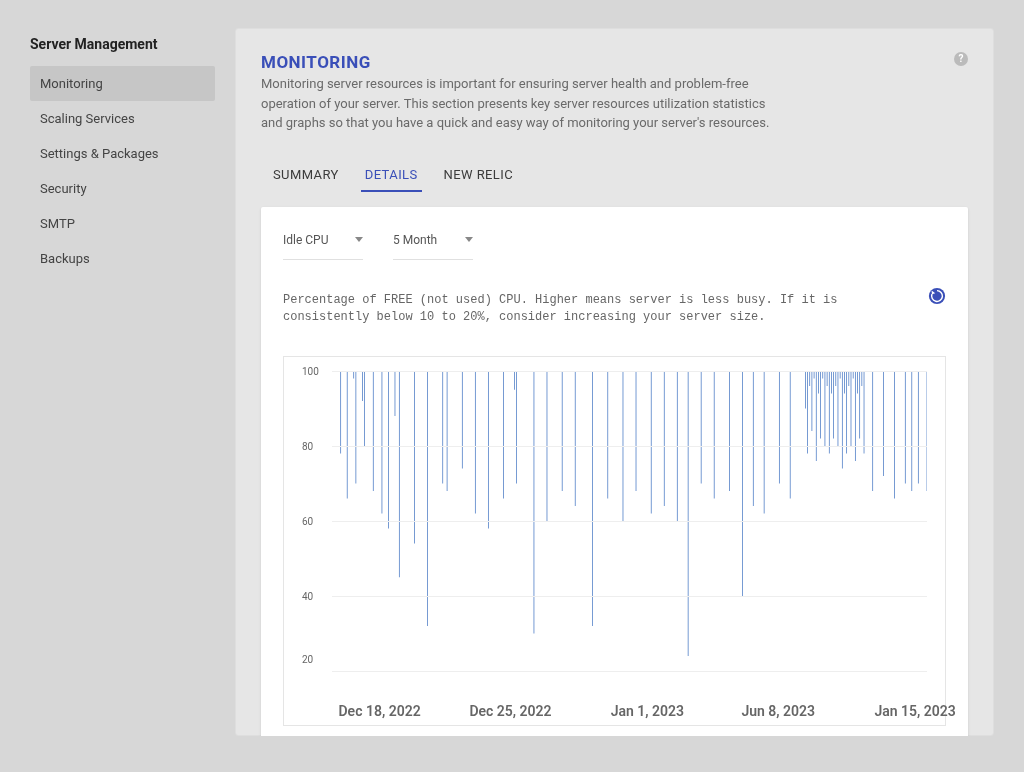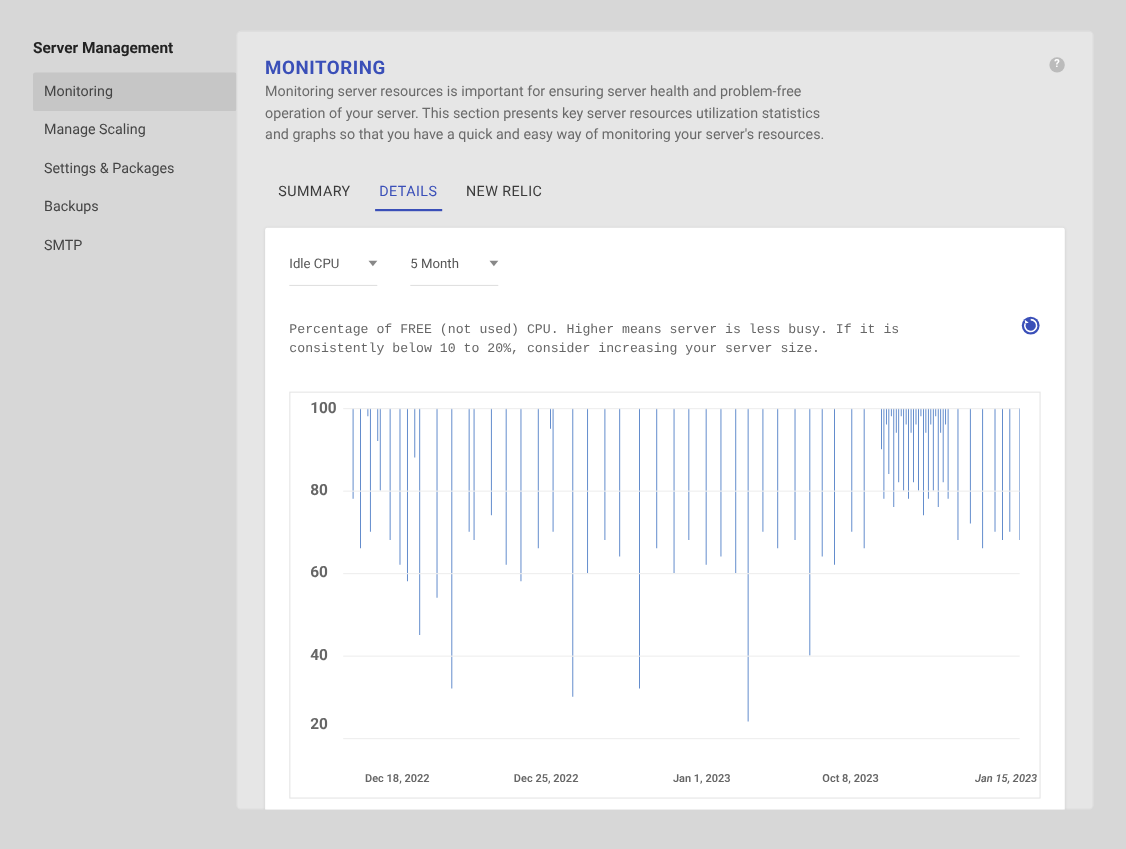--- a/index.html
+++ b/index.html
@@ -7,20 +7,21 @@
     font-family: -apple-system, BlinkMacSystemFont, "Segoe UI", Roboto, Arial, sans-serif;
     background: #d7d7d7;
     width: 1024px;
     height: 772px;
     overflow: hidden;
     color: #333;
   }
   .layout {
     display: flex;
     padding: 28px 30px 0 30px;
+    gap: 20px;
     height: 100%;
   }
   .sidebar {
     width: 185px;
     flex-shrink: 0;
   }
   .sidebar-title {
     font-size: 14px;
     font-weight: 700;
     color: #222;
@@ -167,55 +168,56 @@
     height: 300px;
   }
   .gridline {
     position: absolute;
     left: 0; right: 0;
     border-top: 1px solid #eee;
   }
   .y-label {
     position: absolute;
     left: -30px;
-    font-size: 14px;
+    font-size: 10px;
     color: #666;
     transform: translateY(-50%);
-    font-weight: 700;
+    font-weight: 400;
   }
   .x-labels {
     position: absolute;
     left: 48px;
     right: 18px;
     bottom: 8px;
     height: 14px;
   }
   .x-label {
     position: absolute;
-    font-size: 10px;
+    font-size: 14px;
     color: #666;
     transform: translateX(-50%);
     font-weight: 600;
     white-space: nowrap;
   }
   svg.bars { position: absolute; inset: 0; width: 100%; height: 100%; }
   svg.bars line { stroke: #3f72c1; stroke-width: 1.2; }
 </style>
 </head>
 <body>
 
 <div class="layout">
   <aside class="sidebar">
     <div class="sidebar-title">Server Management</div>
     <div id="sidebar-items">
         <div class="sidebar-item active">Monitoring</div>
-        <div class="sidebar-item">Manage Scaling</div>
+        <div class="sidebar-item">Scaling Services</div>
         <div class="sidebar-item">Settings &amp; Packages</div>
+        <div class="sidebar-item">Security</div>
+        <div class="sidebar-item">SMTP</div>
         <div class="sidebar-item">Backups</div>
-        <div class="sidebar-item">SMTP</div>
       </div>
   </aside>
 
   <main class="main-panel">
     <div class="panel-header">
       <div class="panel-title">MONITORING</div>
       <div class="panel-desc">Monitoring server resources is important for ensuring server health and problem-free operation of your server. This section presents key server resources utilization statistics and graphs so that you have a quick and easy way of monitoring your server's resources.</div>
       <div class="help-icon">?</div>
     </div>
 
@@ -534,19 +536,19 @@
             <div class="y-label" style="top: 150px;">60</div>
             <div class="gridline" style="top: 225px;"></div>
             <div class="y-label" style="top: 225px;">40</div>
             <div class="gridline" style="top: 300px;"></div>
             <div class="y-label" style="top: 288px;">20</div>
           </div>
         <div class="x-labels" id="x-labels">
             <div class="x-label" style="left: 8%;">Dec 18, 2022</div>
             <div class="x-label" style="left: 30%;">Dec 25, 2022</div>
             <div class="x-label" style="left: 53%;">Jan 1, 2023</div>
-            <div class="x-label" style="left: 75%;">Oct 8, 2023</div>
-            <div class="x-label" style="left: 98%; font-style: italic;">Jan 15, 2023</div>
+            <div class="x-label" style="left: 75%;">Jun 8, 2023</div>
+            <div class="x-label" style="left: 98%;">Jan 15, 2023</div>
           </div>
       </div>
     </div>
   </main>
 </div>
 
 </body></html>

